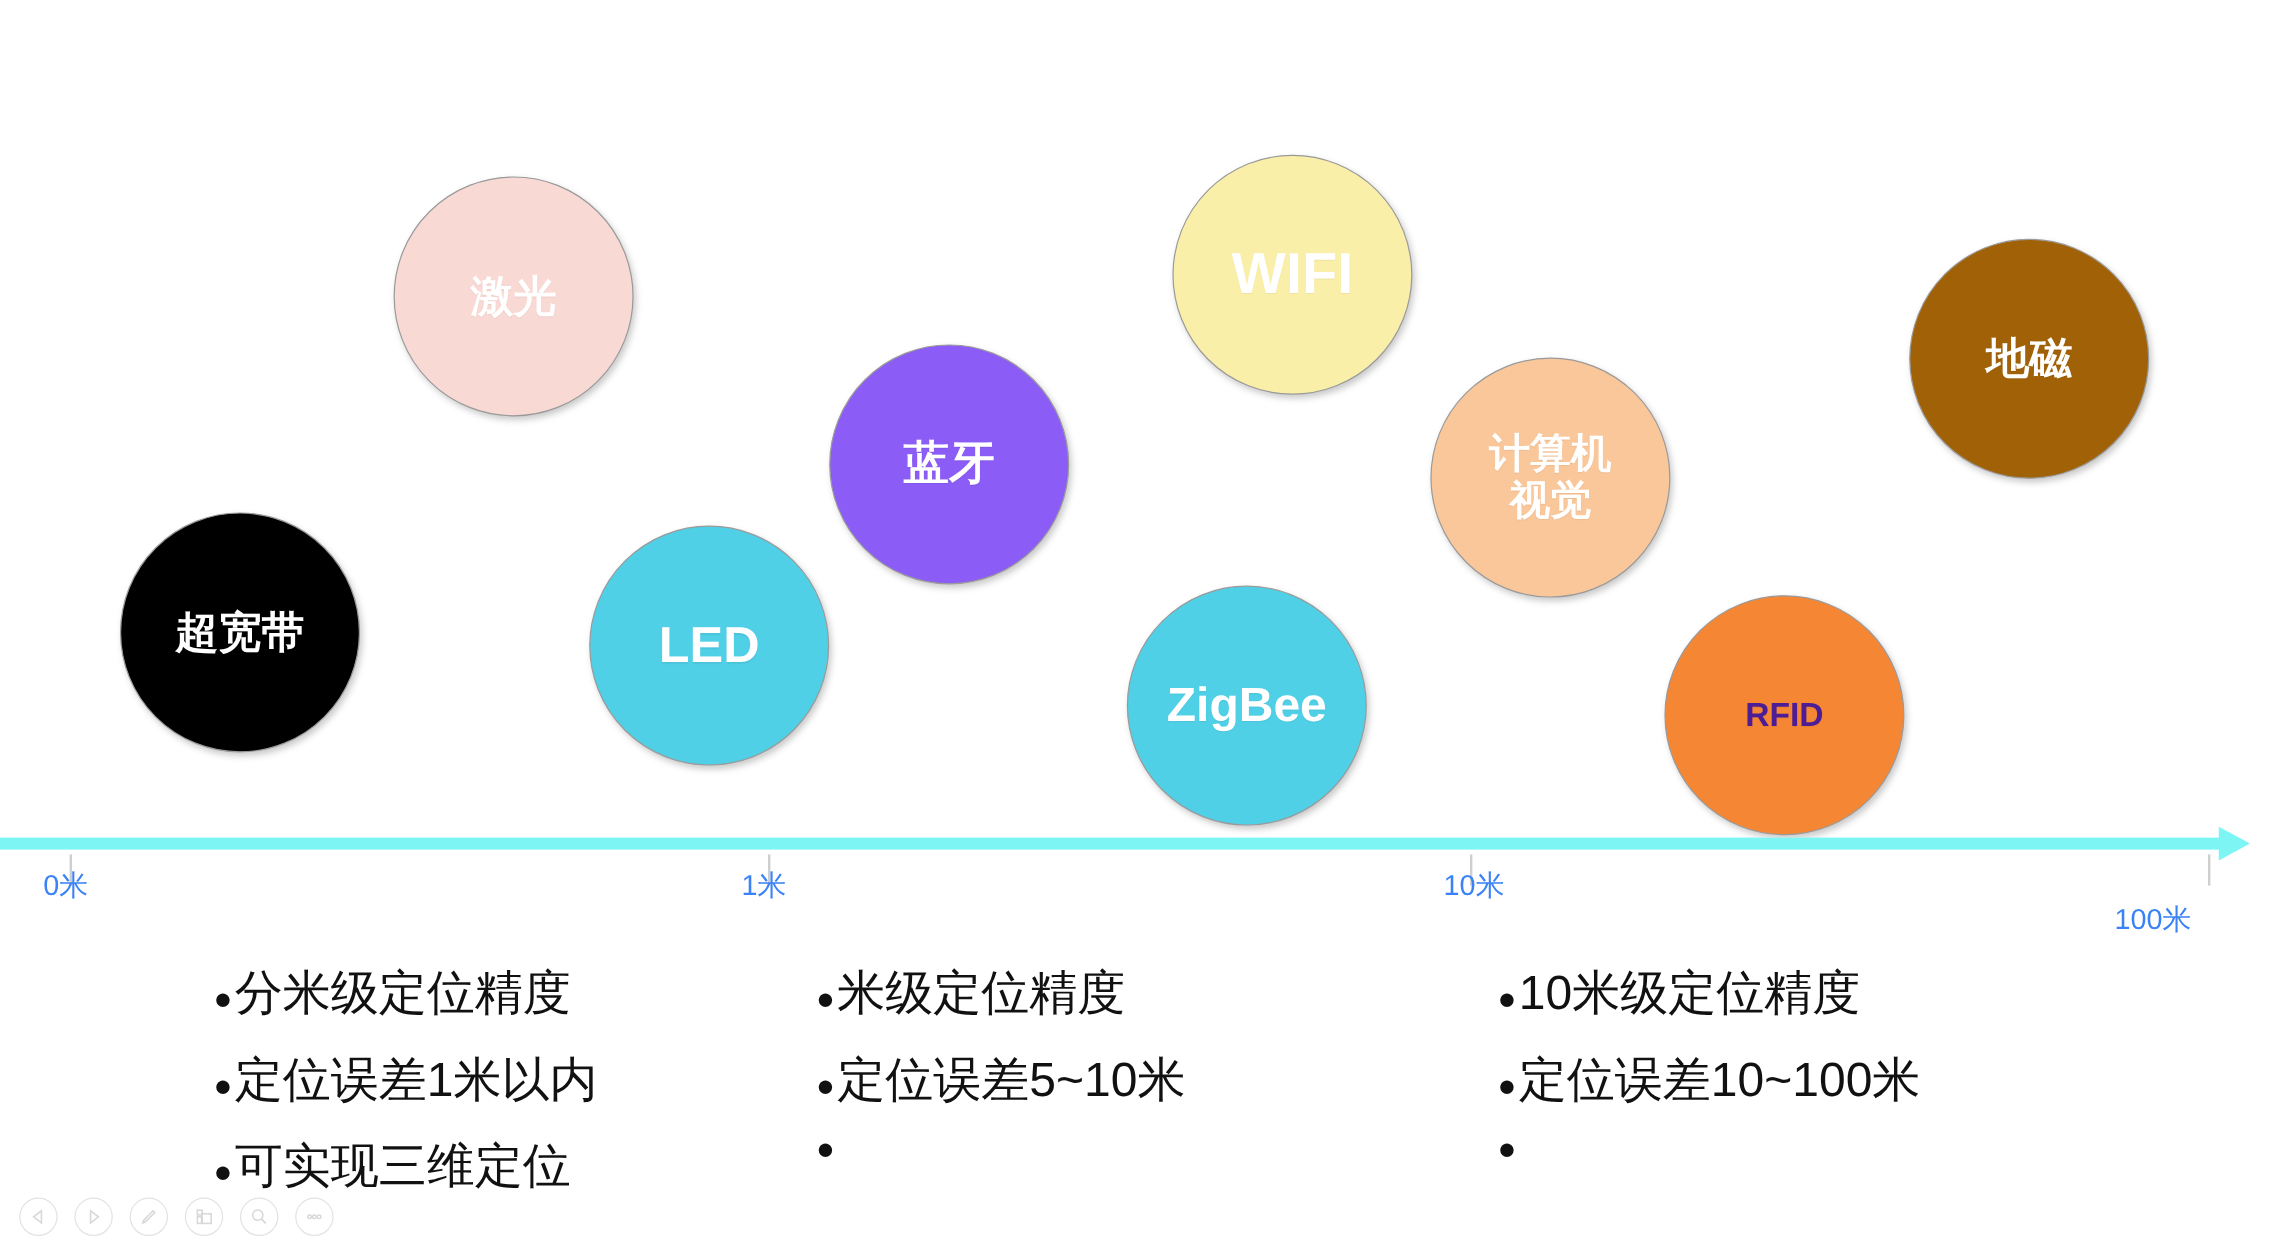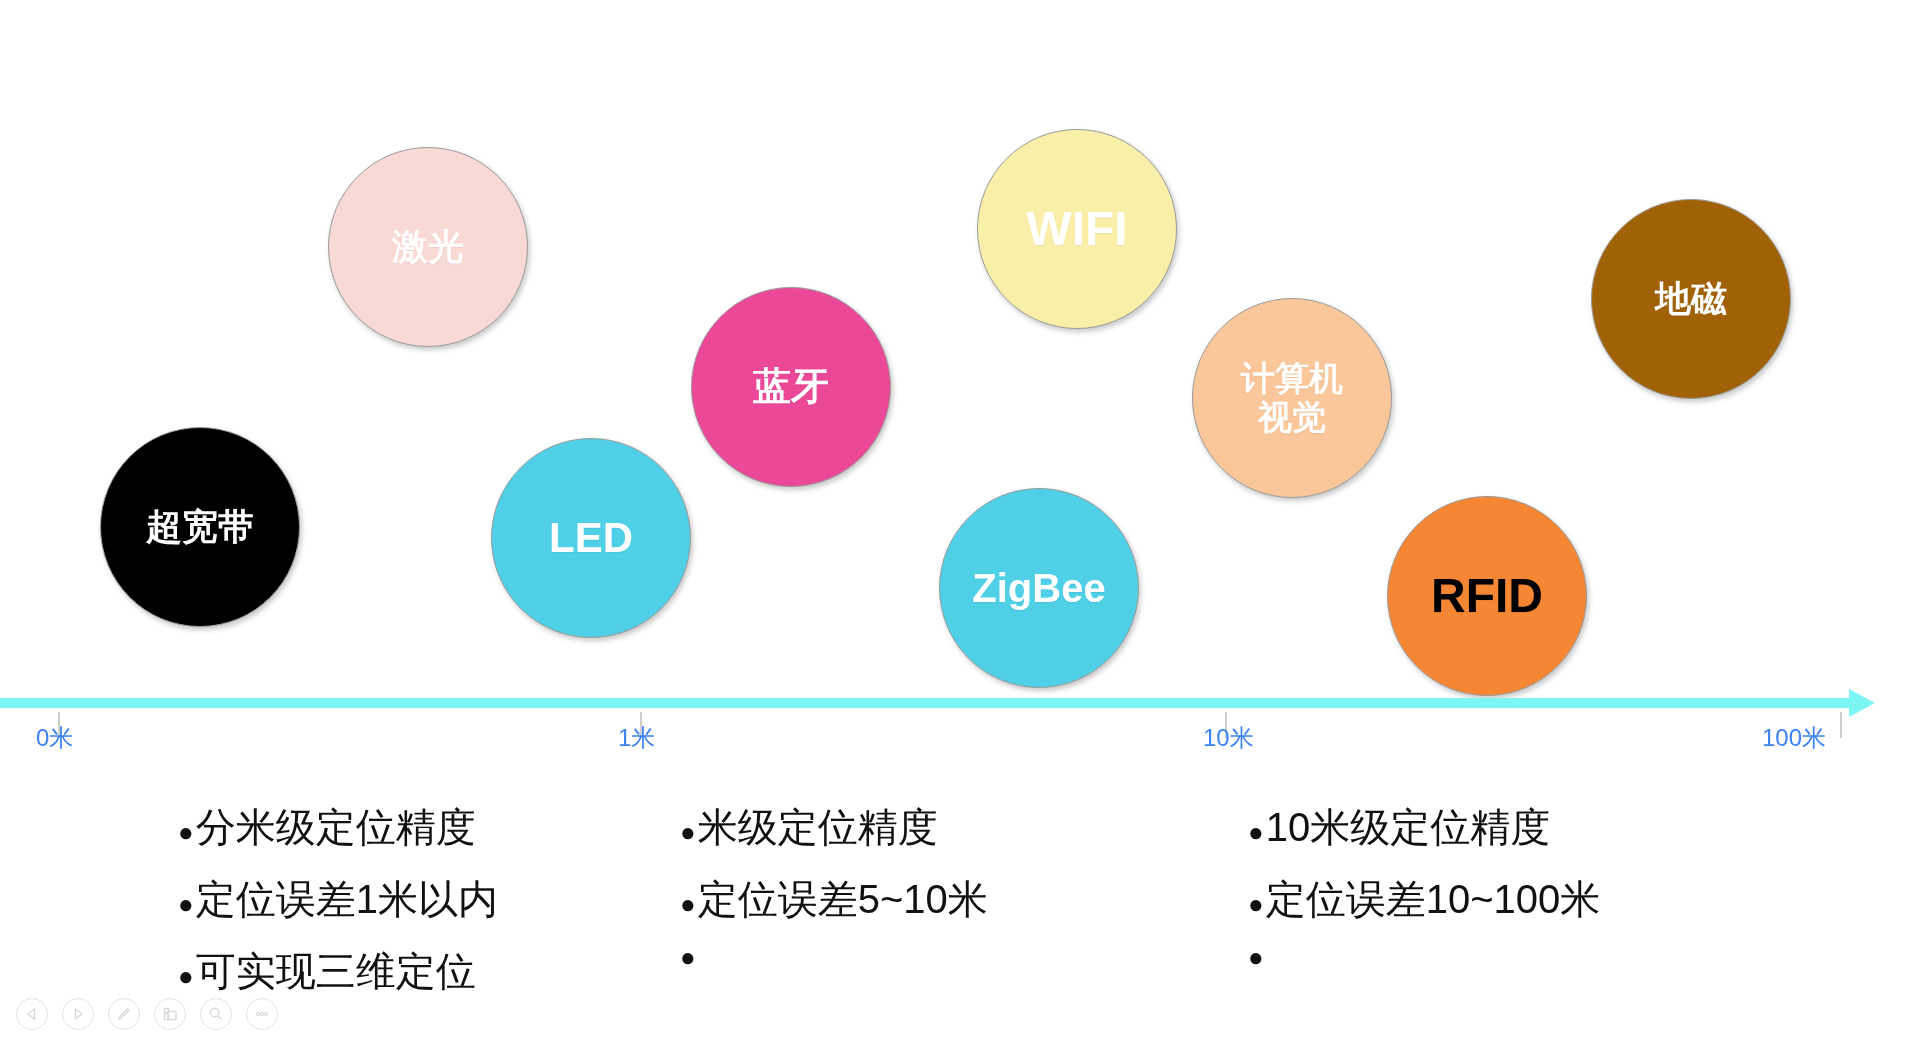--- a/index.html
+++ b/index.html
@@ -144,54 +144,54 @@
   <div id="bubbles">
       <div class="bubble" style="width: 200px; height: 200px; left: 100px; top: 427px; background: #000000;">
         <span class="blabel" style="font-size: 36px; color: rgb(255, 255, 255);">超宽带</span>
       </div>
       <div class="bubble" style="width: 200px; height: 200px; left: 328px; top: 147px; background: rgb(249, 217, 212);">
         <span class="blabel" style="font-size: 36px; color: rgb(255, 255, 255);">激光</span>
       </div>
       <div class="bubble" style="width: 200px; height: 200px; left: 491px; top: 438px; background: rgb(79, 208, 231);">
         <span class="blabel" style="font-size: 42px; color: rgb(255, 255, 255);">LED</span>
       </div>
-      <div class="bubble" style="width: 200px; height: 200px; left: 691px; top: 287px; background: #ec4899;">
+      <div class="bubble" style="width: 200px; height: 200px; left: 691px; top: 287px; background: #8b5cf6;">
         <span class="blabel" style="font-size: 38px; color: rgb(255, 255, 255);">蓝牙</span>
       </div>
       <div class="bubble" style="width: 200px; height: 200px; left: 977px; top: 129px; background: rgb(250, 239, 168);">
         <span class="blabel" style="font-size: 48px; color: rgb(255, 255, 255);">WIFI</span>
       </div>
       <div class="bubble" style="width: 200px; height: 200px; left: 939px; top: 488px; background: rgb(79, 208, 231);">
         <span class="blabel" style="font-size: 40px; color: rgb(255, 255, 255);">ZigBee</span>
       </div>
       <div class="bubble" style="width: 200px; height: 200px; left: 1192px; top: 298px; background: rgb(250, 199, 154);">
         <span class="blabel" style="font-size: 34px; color: rgb(255, 255, 255);">计算机
 视觉</span>
       </div>
       <div class="bubble" style="width: 200px; height: 200px; left: 1387px; top: 496px; background: rgb(245, 134, 52);">
-        <span class="blabel" style="font-size: 48px; color: #000000;">RFID</span>
+        <span class="blabel" style="font-size: 28px; color: #4c1d95;">RFID</span>
       </div>
       <div class="bubble" style="width: 200px; height: 200px; left: 1591px; top: 199px; background: #a16207;">
         <span class="blabel" style="font-size: 36px; color: rgb(255, 255, 255);">地磁</span>
       </div>
     </div>
 
   <div id="axis-wrap">
     <div id="axis-line"></div>
     <div id="axis-arrow"></div>
   </div>
   <div id="axis-ticks">
       <div class="tick" style="left: 58px;"></div>
       <div class="tick-label" style="left: 36px;">0米</div>
       <div class="tick" style="left: 640px;"></div>
       <div class="tick-label" style="left: 618px;">1米</div>
       <div class="tick" style="left: 1225px;"></div>
       <div class="tick-label" style="left: 1203px;">10米</div>
       <div class="tick" style="left: 1840px;"></div>
-      <div class="tick-label" style="left: 1762px;">100米</div>
+      <div class="tick-label" style="left: 1762px; margin-top: 28px;">100米</div>
     </div>
 
   <div id="bullets">
     <div class="bcol bcol-0">
         <div class="bullet-row">
           <span class="bullet-dot">●</span>
           <span>分米级定位精度</span>
         </div>
         <div class="bullet-row">
           <span class="bullet-dot">●</span>

